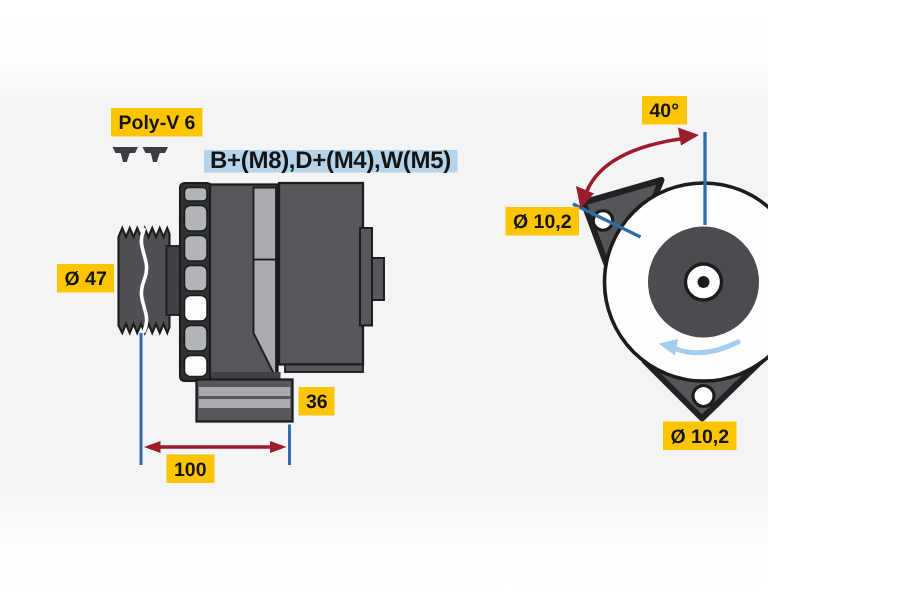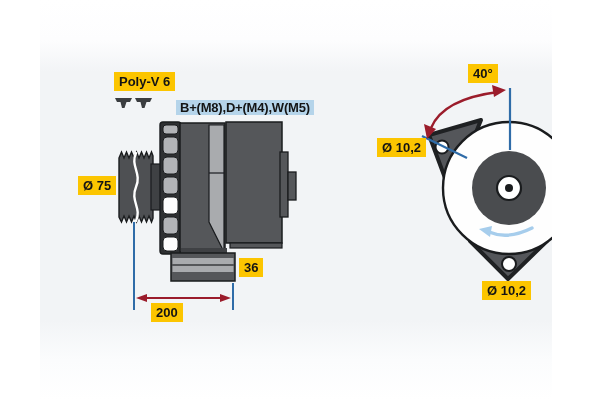--- a/index.html
+++ b/index.html
@@ -1,28 +1,27 @@
 <!DOCTYPE html>
 <html><head>
 <meta charset="utf-8">
 <style>
   html,body{margin:0;padding:0;}
   body{font-family:"Liberation Sans",sans-serif;}
   #canvas{
     position:relative;width:512px;height:400px;overflow:hidden;
     background:linear-gradient(180deg,#ffffff 0%,#fdfdfe 10%,#f2f4f6 18%,#f2f4f6 80%,#fbfcfd 90%,#ffffff 100%);
-    margin-left:40px;
   }
   .lbl{
     position:absolute;background:#FCC500;color:#141414;
     font-weight:bold;font-size:13px;line-height:15px;
     padding:2px 5px;white-space:nowrap;letter-spacing:0px;
   }
   .lbl.blue{
-    background:#B5D4EA;font-size:13px;line-height:13px;padding:1px 4px;
+    background:#B5D4EA;font-size:16px;line-height:13px;padding:1px 4px;
     letter-spacing:-0.2px;
   }
   .belt-icons{position:absolute;left:75px;top:98px;width:40px;height:12px;display:flex;gap:3px;}
   svg{display:block;}
   #vector-layer{position:absolute;left:0;top:0;}
 </style>
 </head>
 <body>
 
 <div id="canvas">
@@ -111,25 +110,25 @@
     </svg>
     <svg width="17" height="11" viewBox="0 0 17 11">
       <path d="M0,0 L17,0 L15,4 L11.5,4 L9.5,10 L7,10 L5.5,4 L2,4 Z" fill="#3B3D40"></path>
     </svg>
   </div>
 
   <div class="lbl" style="left:74px;top:72px;">Poly-V 6</div>
 
   <div class="lbl blue" style="left:136px;top:100px;">B+(M8),D+(M4),W(M5)</div>
 
-  <div class="lbl" style="left:38px;top:176px;">Ø 75</div>
+  <div class="lbl" style="left:38px;top:176px;">Ø 47</div>
 
   <div class="lbl" style="left:199px;top:258px;">36</div>
 
-  <div class="lbl" style="left:111px;top:303px;">200</div>
+  <div class="lbl" style="left:111px;top:303px;">100</div>
 
   <div class="lbl" style="left:428px;top:64px;">40°</div>
 
   <div class="lbl" style="left:337px;top:138px;">Ø 10,2</div>
 
   <div class="lbl" style="left:442px;top:281px;">Ø 10,2</div>
 
 </div>
 
 </body></html>

